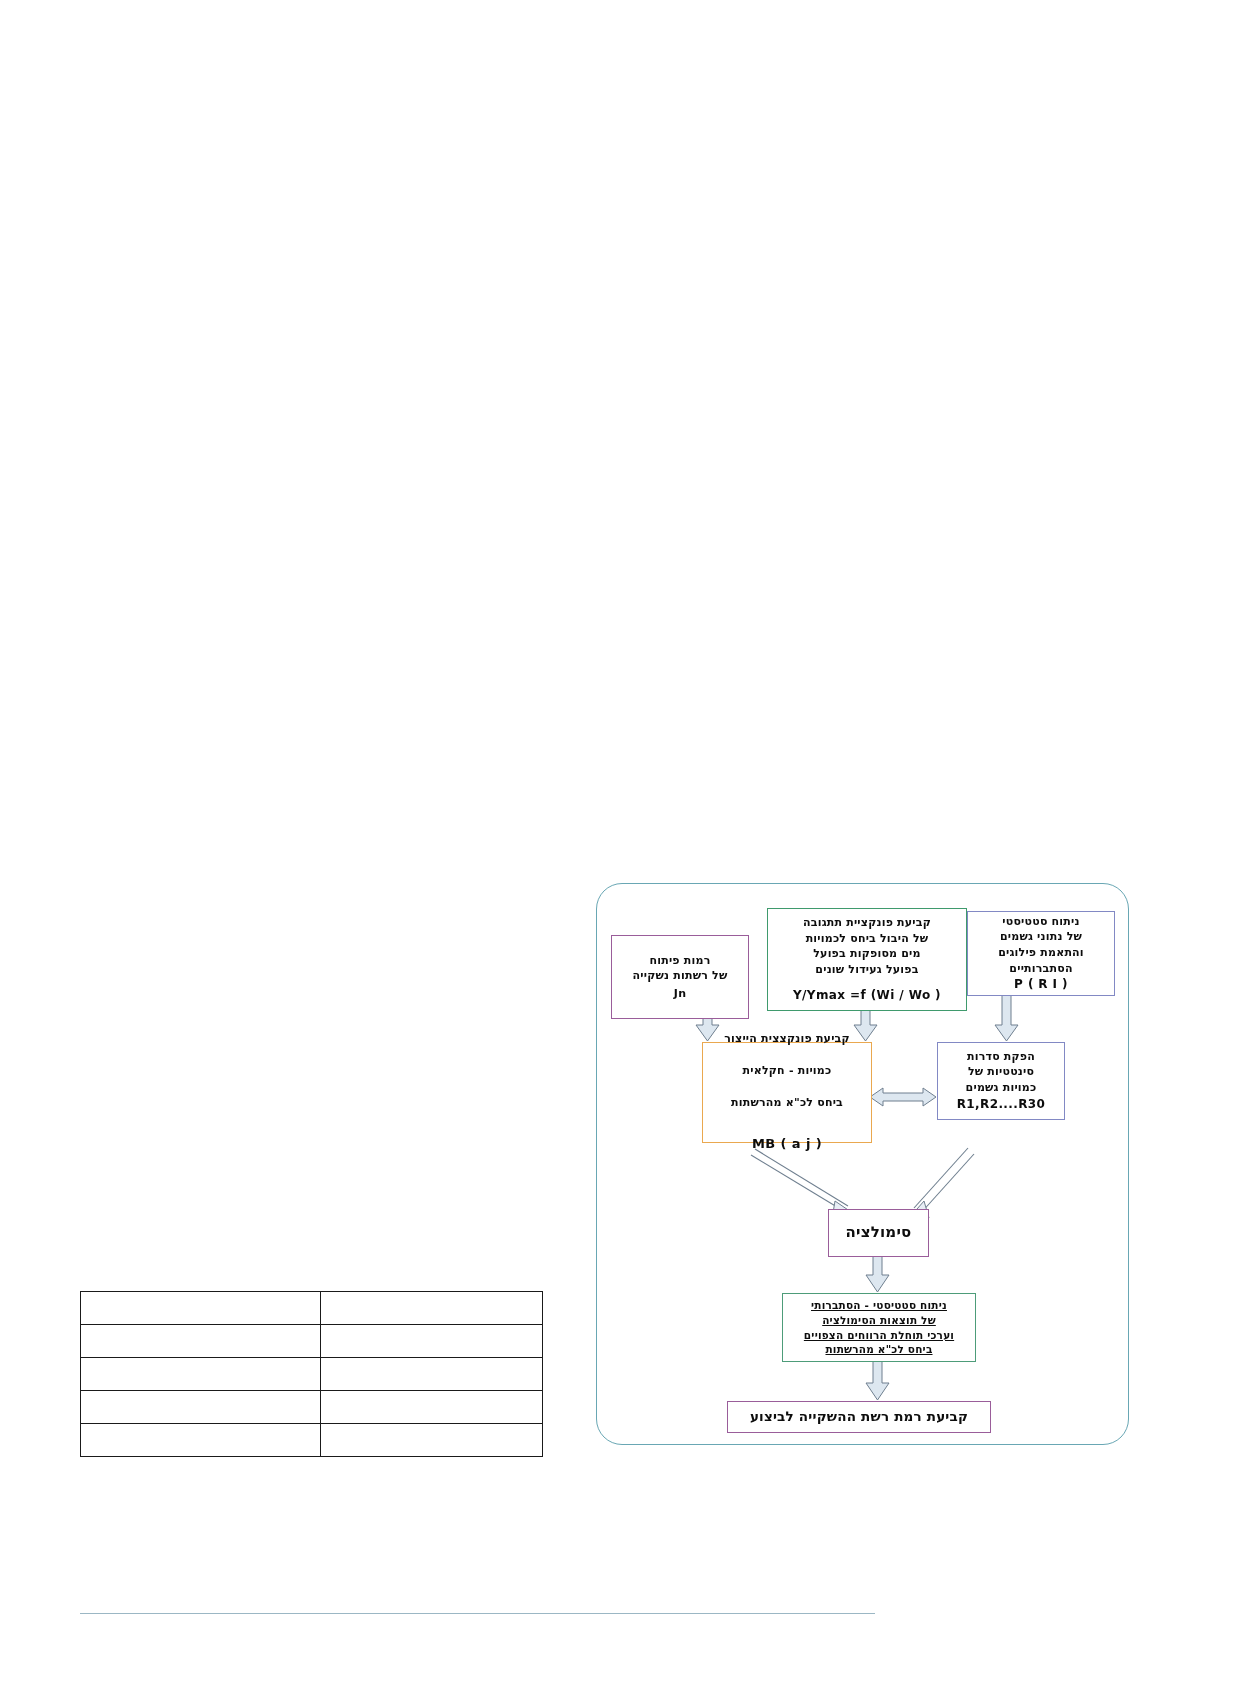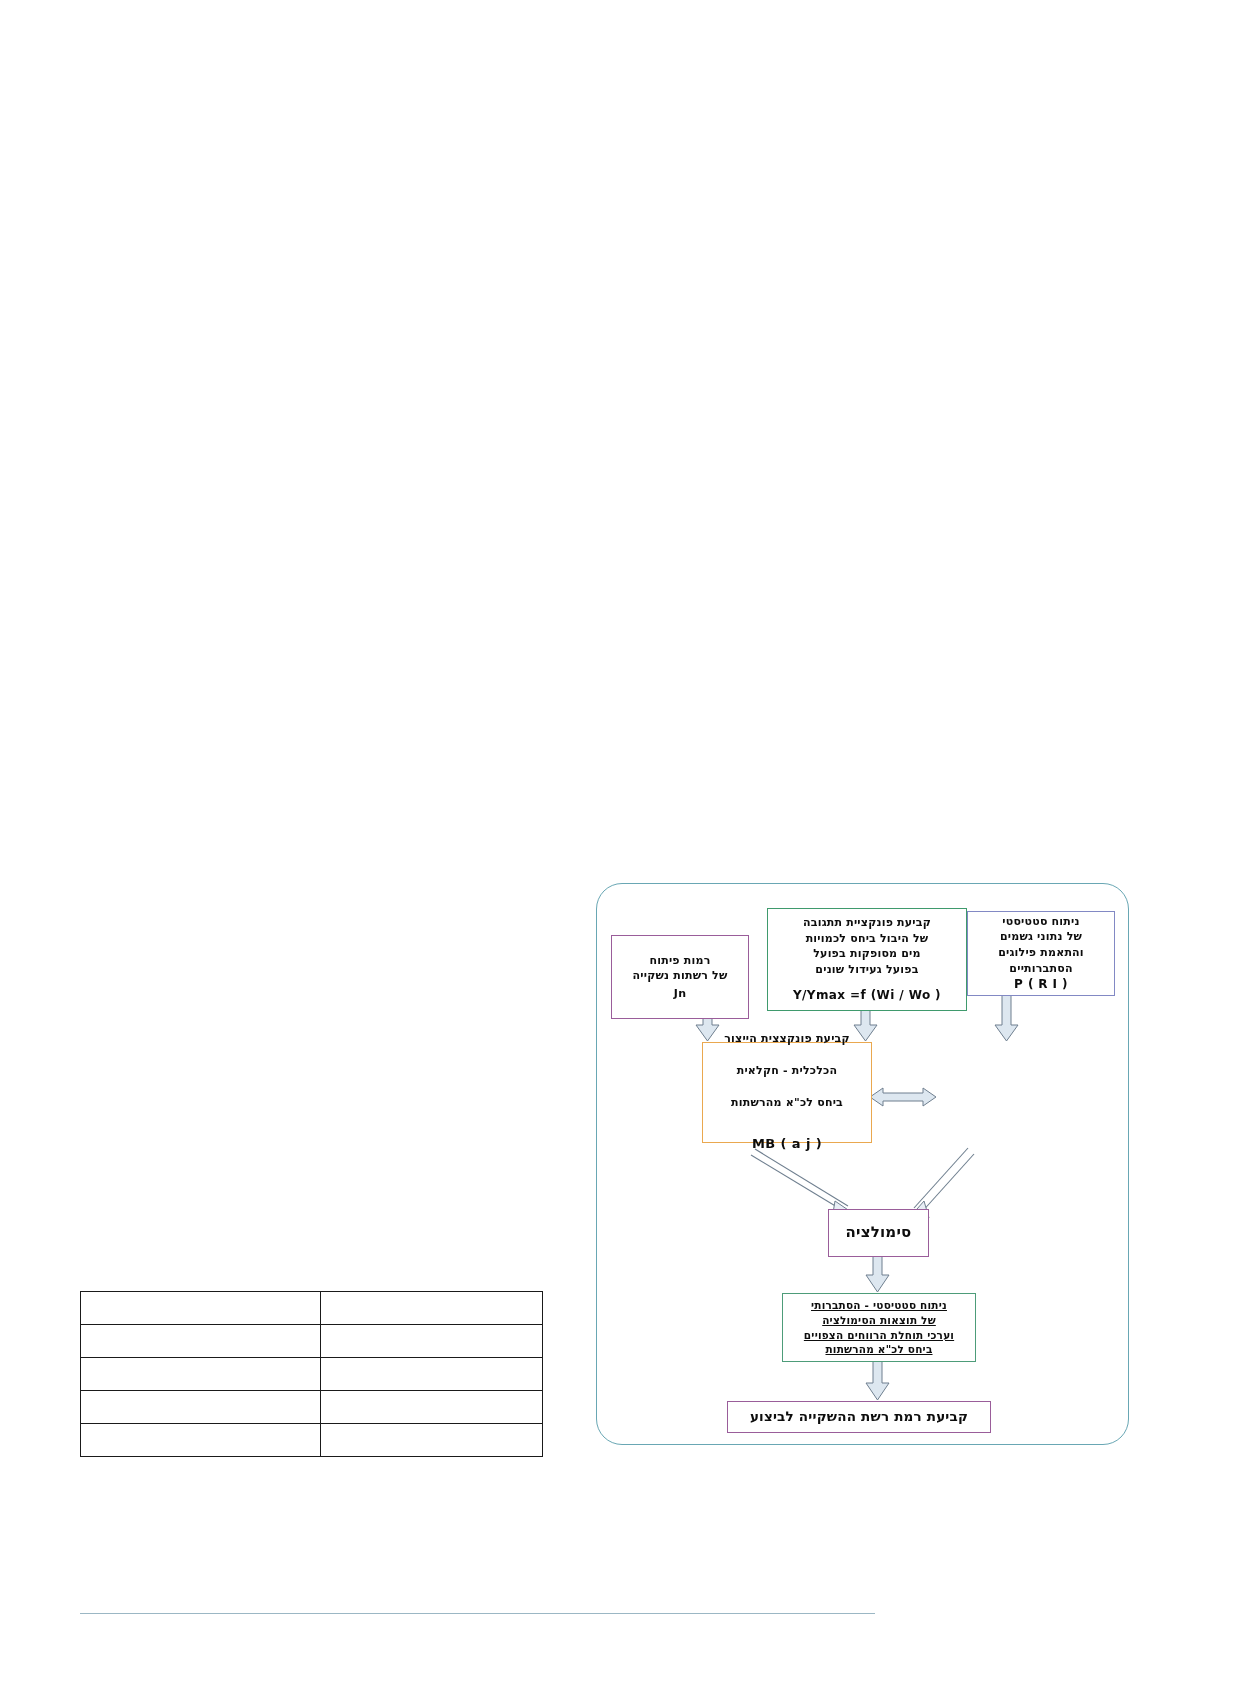--- a/index.html
+++ b/index.html
@@ -183,25 +183,31 @@
     <div class="node b-blue" style="left:370px;top:27px;width:148px;height:85px;font-size:11px;">
       <span class="ln">ניתוח  סטטיסטי</span>
       <span class="ln">של נתוני גשמים</span>
       <span class="ln">והתאמת  פילוגים</span>
       <span class="ln">הסתברותיים</span>
       <span class="ln formula" style="margin-top:0;font-size:12px;">P ( R I )</span>
     </div>
 
     <div class="node b-orange" style="left:105px;top:158px;width:170px;height:101px;font-size:11px;">
       <span class="ln">קביעת  פונקצצית  הייצור</span>
-      <span class="ln">הכלכלית - חקלאית</span>
+      <span class="ln">כמויות - חקלאית</span>
       <span class="ln">ביחס לכ"א מהרשתות</span>
       <span class="ln formula" style="font-size:13px;">MB ( a j )</span>
     </div>
 
+    <div class="node b-blue" style="left:340px;top:158px;width:128px;height:78px;font-size:11px;">
+      <span class="ln">הפקת  סדרות</span>
+      <span class="ln">סינטטיות של</span>
+      <span class="ln">כמויות גשמים</span>
+      <span class="ln formula" style="margin-top:1px;font-size:12px;">R1,R2....R30</span>
+    </div>
 
     <div class="node b-purple" style="left:231px;top:325px;width:101px;height:48px;font-size:15px;">
       <span class="ln">סימולציה</span>
     </div>
 
     <div class="node b-green2" style="left:185px;top:409px;width:194px;height:69px;font-size:10.5px;">
       <span class="ln">ניתוח סטטיסטי - הסתברותי</span>
       <span class="ln">של תוצאות הסימולציה</span>
       <span class="ln">וערכי  תוחלת הרווחים הצפויים</span>
       <span class="ln">ביחס לכ"א מהרשתות</span>

